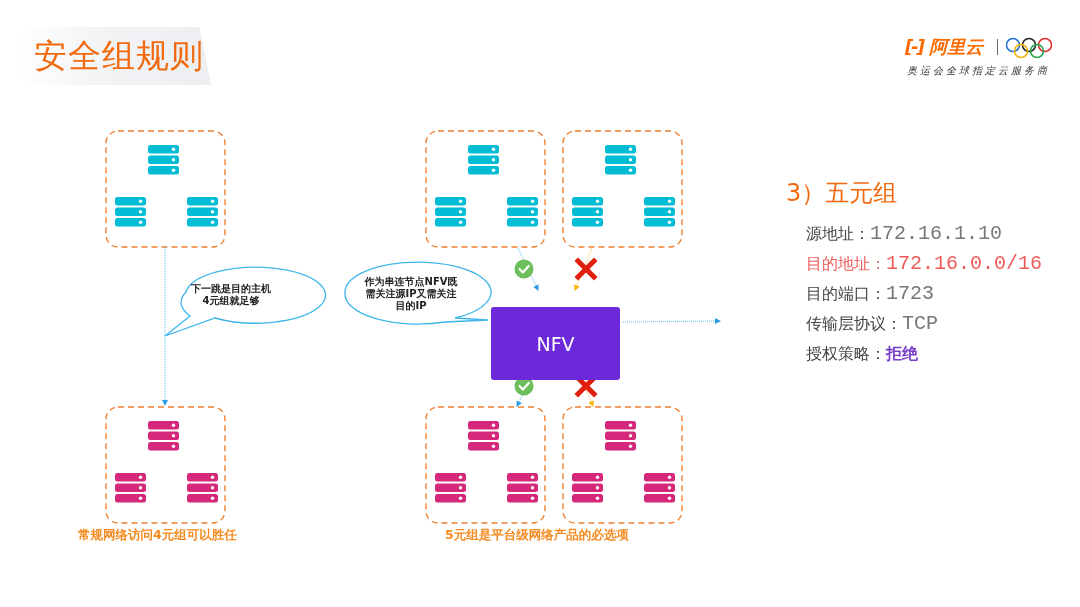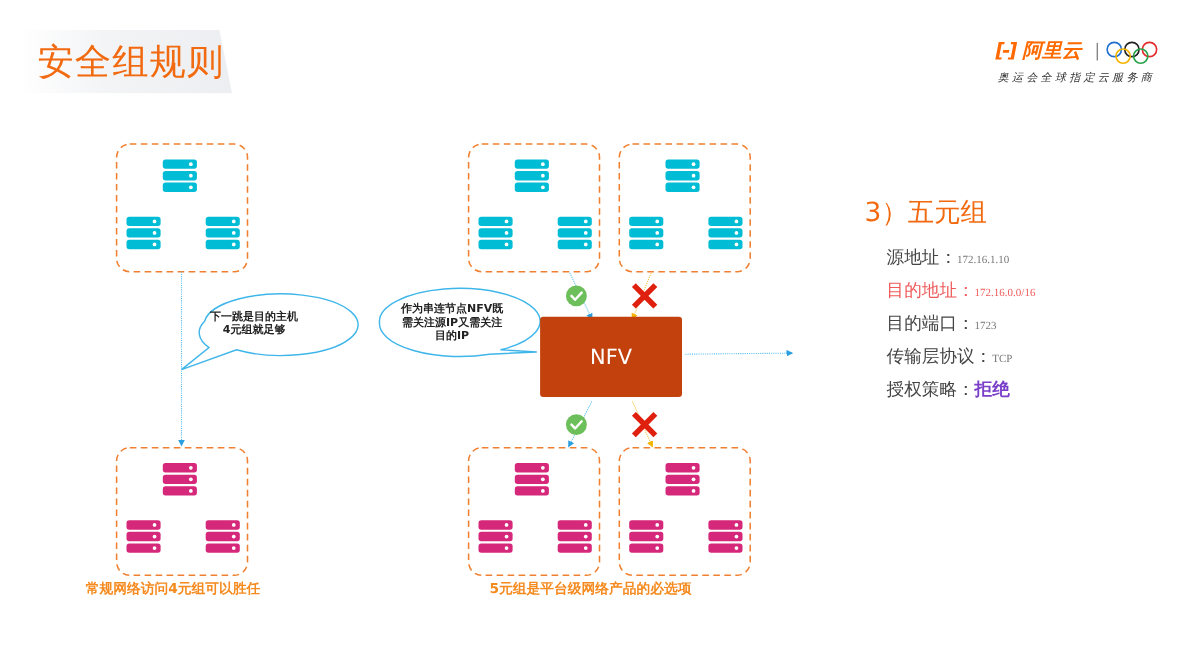--- a/index.html
+++ b/index.html
@@ -28,32 +28,32 @@
   .logo-sub {
     position: absolute; left: 2px; top: 28px; font-size: 10px; color: #333; letter-spacing: 3px;
     white-space: nowrap;
   }
   svg#diagram { position: absolute; left: 0; top: 0; }
   .bubble-text {
     position: absolute; text-align: center; font-size: 10px; font-weight: bold; color: #222;
     line-height: 12px;
   }
   .nfv {
-    position: absolute; left: 491px; top: 288px; width: 129px; height: 73px; background: #c2410c;
+    position: absolute; left: 491px; top: 307px; width: 129px; height: 73px; background: #6d28d9;
     border-radius: 3px; color: #fff; font-size: 19px; display: flex; align-items: center; justify-content: center;
   }
   .caption {
     position: absolute; font-size: 12.5px; font-weight: bold; color: #f58a1f; white-space: nowrap;
   }
   .section-title { position: absolute; left: 786px; top: 177px; font-size: 24px; color: #f26a10; }
   .rule-list { position: absolute; left: 806px; top: 222px; }
   .rule {
     height: 30px; line-height: 24px; font-size: 16px; color: #444; white-space: nowrap;
   }
-  .rule .val { font-family: Liberation Serif, serif; font-size: 10px; color: #777; }
+  .rule .val { font-family: Liberation Mono, monospace; font-size: 20px; color: #777; }
   .rule.blue { color: #1f3a6a; }
   .rule.blue .val { font-family: "DejaVu Sans", sans-serif; font-size: 16px; color: #1f3a6a; }
   .rule.red, .rule.red .val { color: #ef5a5a; }
   .rule .val.purple { font-family: "DejaVu Sans", sans-serif; font-size: 16px; color: #7a3fc9; font-weight: bold; }
 </style>
 </head>
 <body>
 
 <div class="title-band"></div>
 <div class="page-title">安全组规则</div>

